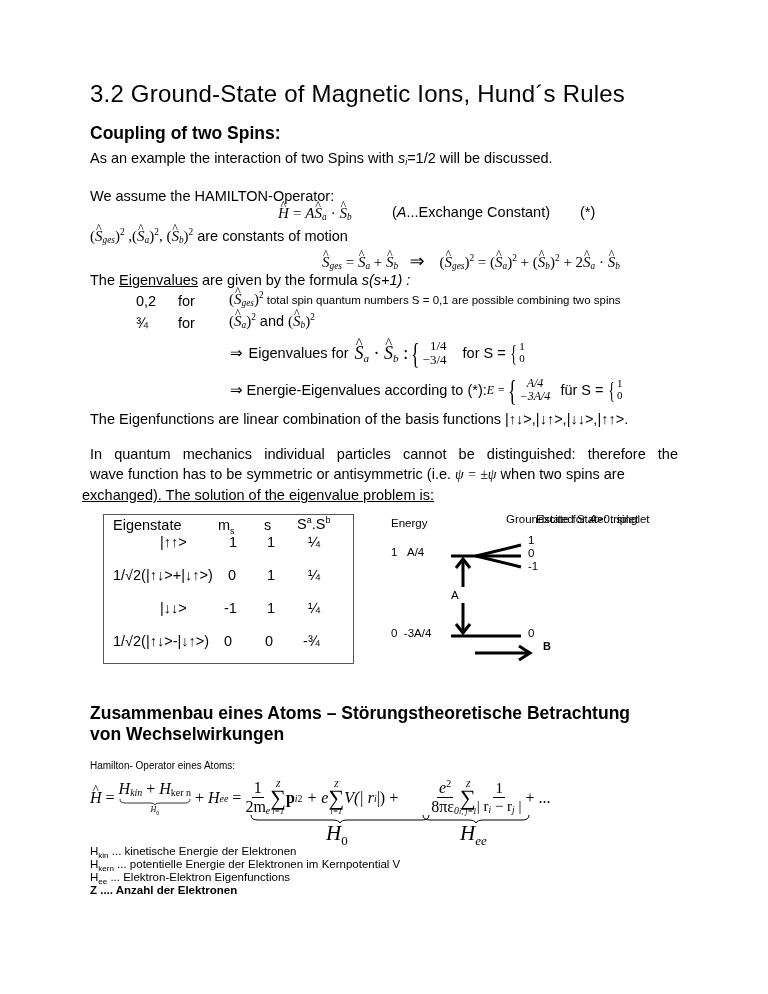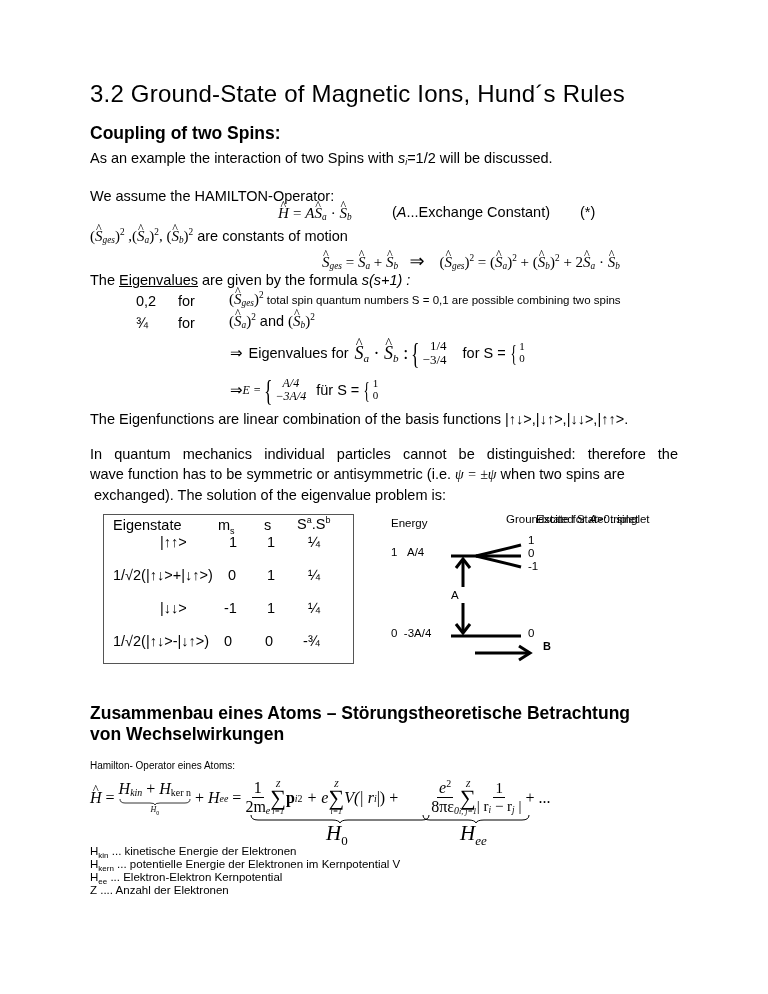--- a/index.html
+++ b/index.html
@@ -102,41 +102,42 @@
   <span class="body" style="margin-left:16px;">for S =</span>
   <span class="curly-sm" style="margin-left:2px;">{</span>
   <span class="brace math" style="font-size:11px;">
     <span style="display:block;">1</span>
     <span style="display:block;">0</span>
   </span>
 </div>
 
 <div class="abs" style="left:230px; top:370px; height:40px; display:flex; align-items:center;">
   <span style="font-size:15px;">⇒</span>
+  <span class="body" style="margin-left:4px;">Energie-Eigenvalues according to (*): </span>
   <span class="math it" style="font-size:12px;">E =</span>
   <span class="curly">{</span>
   <span class="brace math it" style="font-size:12px;">
     <span style="display:block; text-align:center;">A/4</span>
     <span style="display:block;">−3A/4</span>
   </span>
   <span class="body" style="margin-left:10px;">für S =</span>
   <span class="curly-sm" style="margin-left:2px;">{</span>
   <span class="brace math" style="font-size:11px;">
     <span style="display:block;">1</span>
     <span style="display:block;">0</span>
   </span>
 </div>
 
 <div class="abs body" style="left:90px; top:411px;">The Eigenfunctions are linear combination of the basis functions |↑↓&gt;,|↓↑&gt;,|↓↓&gt;,|↑↑&gt;.</div>
 
 <div class="abs body" style="left:90px; top:446px; width:588px; text-align:justify; text-align-last:justify; white-space:normal;">In quantum mechanics individual particles cannot be distinguished: therefore the</div>
 <div class="abs body" style="left:90px; top:466px;">
   <span>wave function has to be symmetric or antisymmetric (i.e. </span><span class="math it" style="font-size:14px;">ψ = ±ψ</span><span> when two spins are</span>
 </div>
-<div class="abs body" style="left:94px; top:487px;">exchanged). The solution of the eigenvalue problem is:</div>
+<div class="abs body" style="left:82px; top:487px;text-decoration:underline;">exchanged). The solution of the eigenvalue problem is:</div>
 
 <div class="abs small" style="left:506px; top:513px;">
   <span>Groundstate for </span><span class="it">A</span><span>&gt;0:   singlet</span>
 </div>
 <div class="abs small" style="left:506px; top:513px;margin-left:30px;">Excited State:    triplet</div>
 
 <div class="table-box">
   <div class="cell" style="left:9px; top:2px;">Eigenstate</div>
   <div class="cell" style="left:114px; top:2px;"><span>m</span><sub style="font-size:9px;">s</sub></div>
   <div class="cell" style="left:160px; top:2px;">s</div>
@@ -273,17 +274,17 @@
   <span>H</span><sub style="font-size:13px;">ee</sub>
 </div>
 
 <div class="abs tiny" style="left:90px; top:845px; font-size:11.5px;">
   <span>H</span><sub style="font-size:8px;">kin</sub><span> ... kinetische Energie der Elektronen</span>
 </div>
 <div class="abs tiny" style="left:90px; top:858px; font-size:11.5px;">
   <span>H</span><sub style="font-size:8px;">kern</sub><span> ... potentielle Energie der Elektronen im Kernpotential V</span>
 </div>
 <div class="abs tiny" style="left:90px; top:871px; font-size:11.5px;">
-  <span>H</span><sub style="font-size:8px;">ee</sub><span> ... Elektron-Elektron Kernpotential</span>
-</div>
-<div class="abs tiny" style="left:90px; top:884px; font-size:11.5px;">
+  <span>H</span><sub style="font-size:8px;">ee</sub><span> ... Elektron-Elektron Eigenfunctions</span>
+</div>
+<div class="abs tiny" style="left:90px; top:884px; font-size:11.5px;font-weight:bold;">
   <span>Z</span><span> .... Anzahl der Elektronen</span>
 </div>
 
 </body></html>

